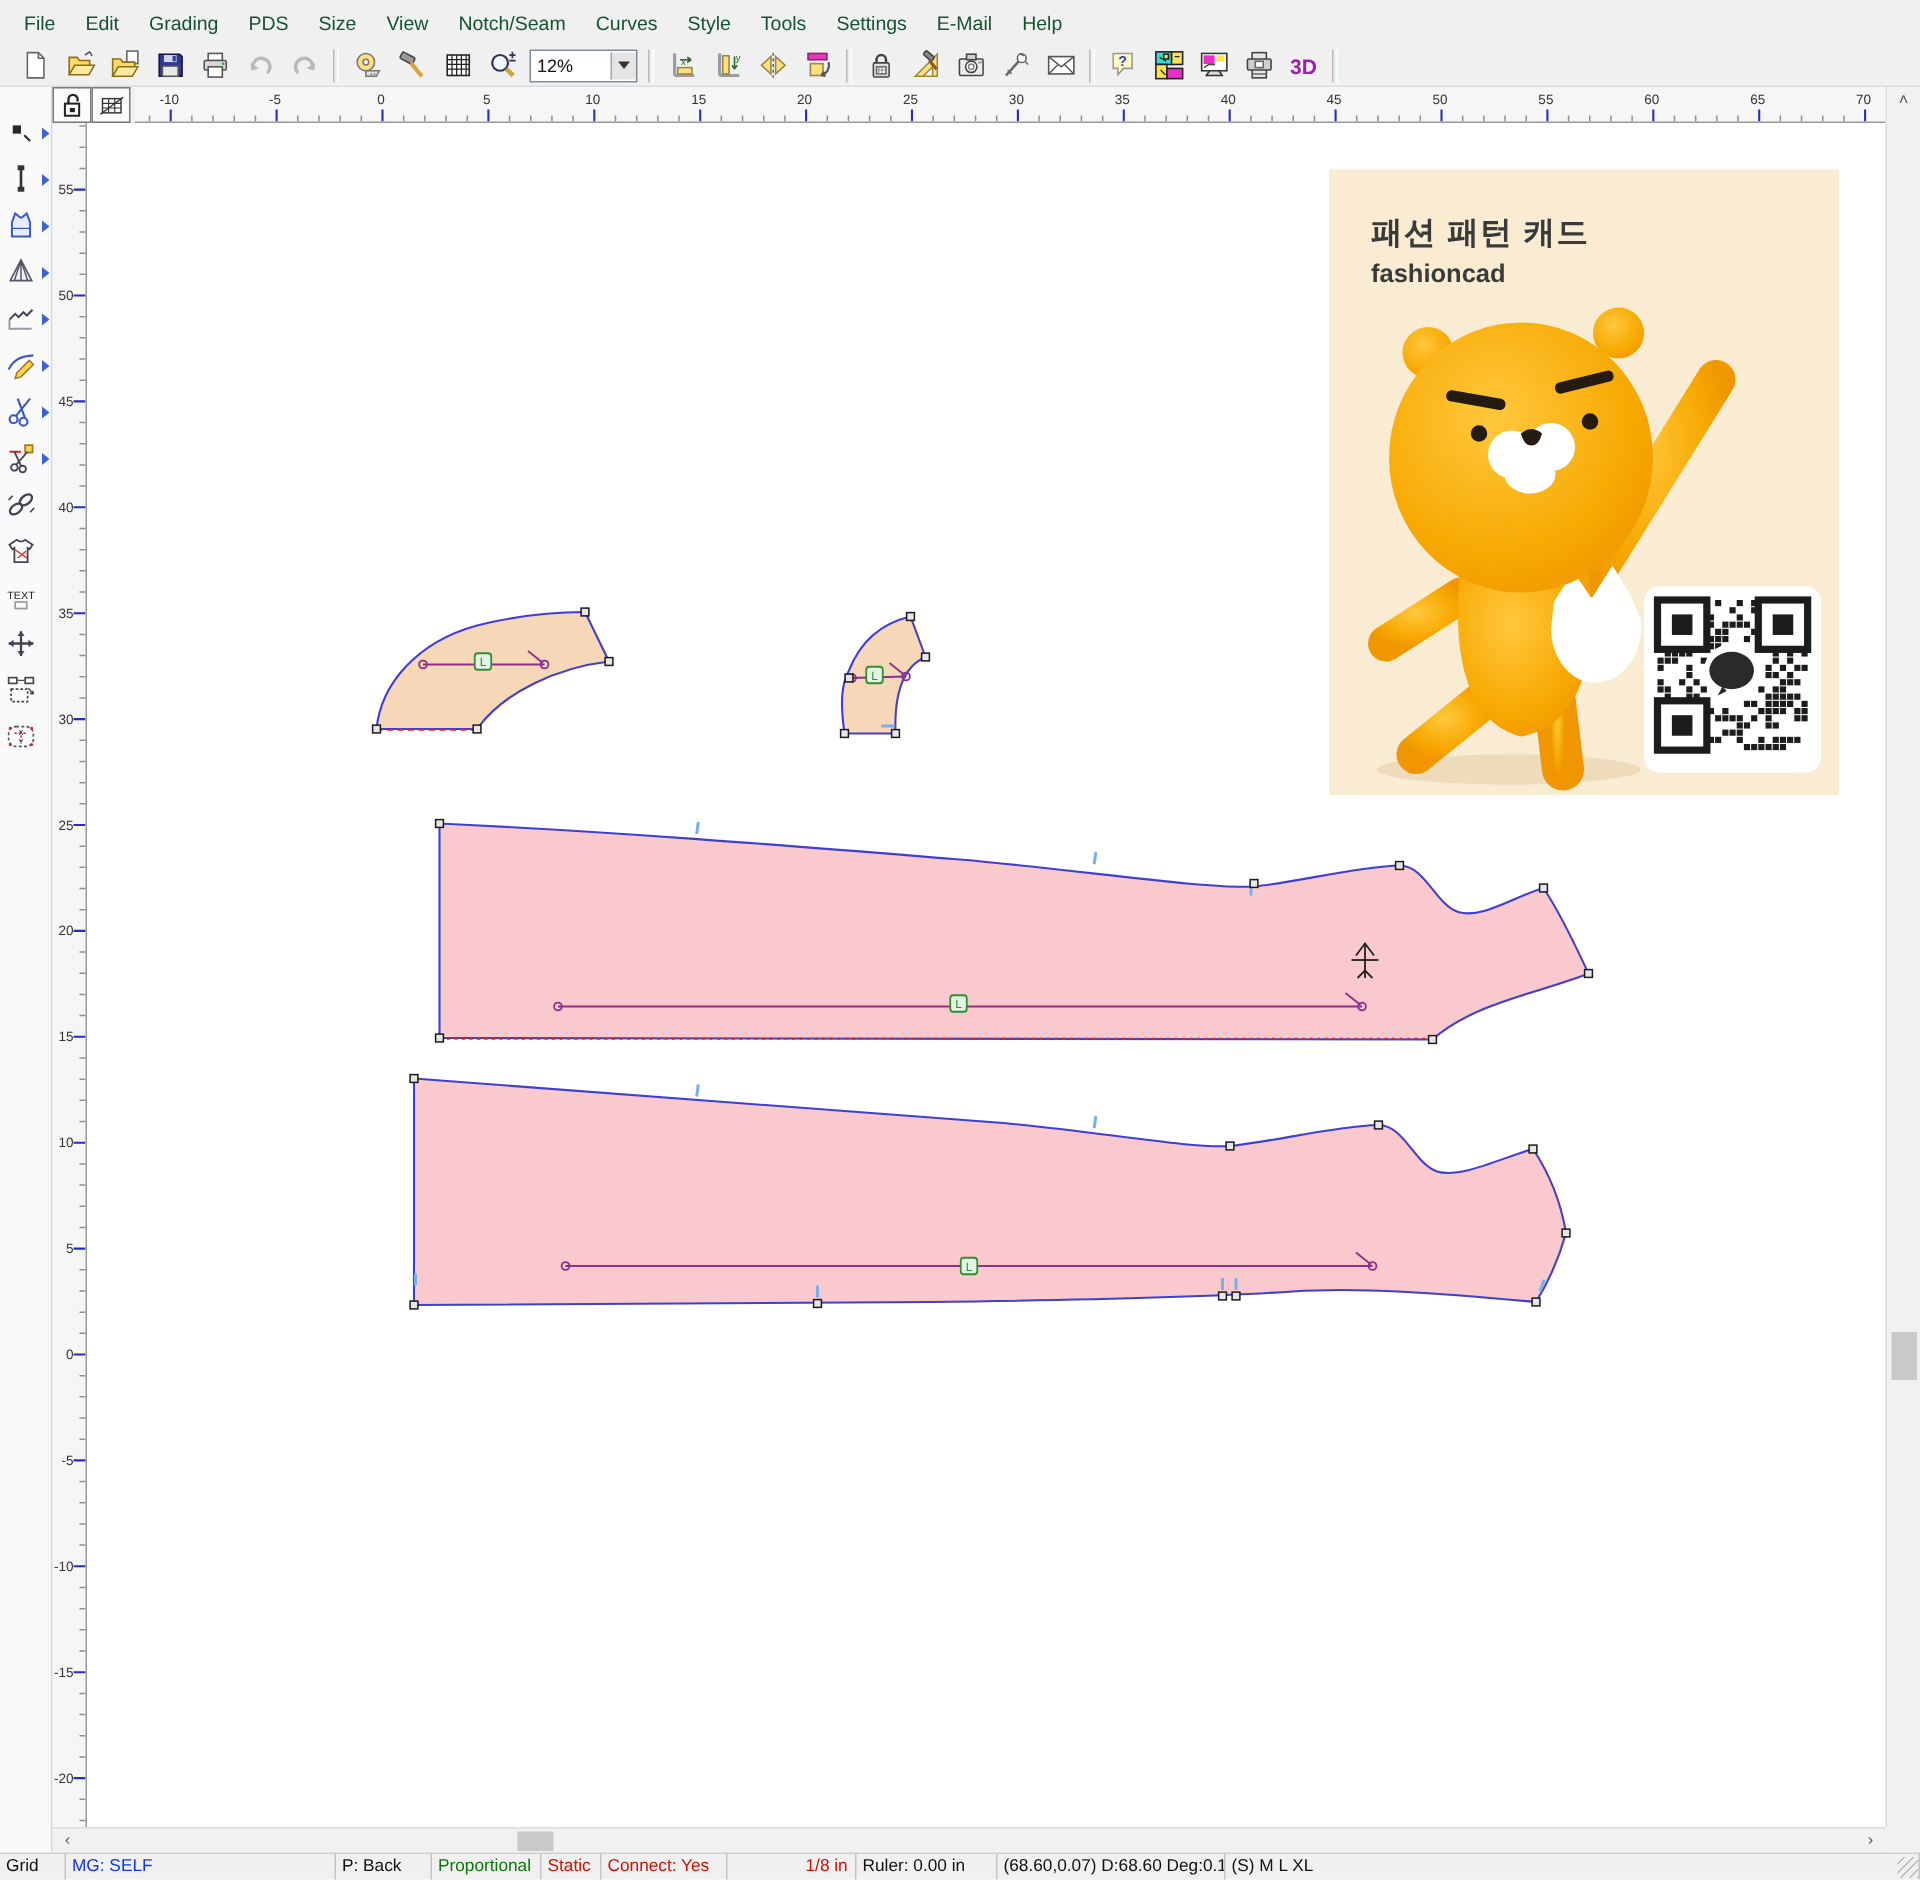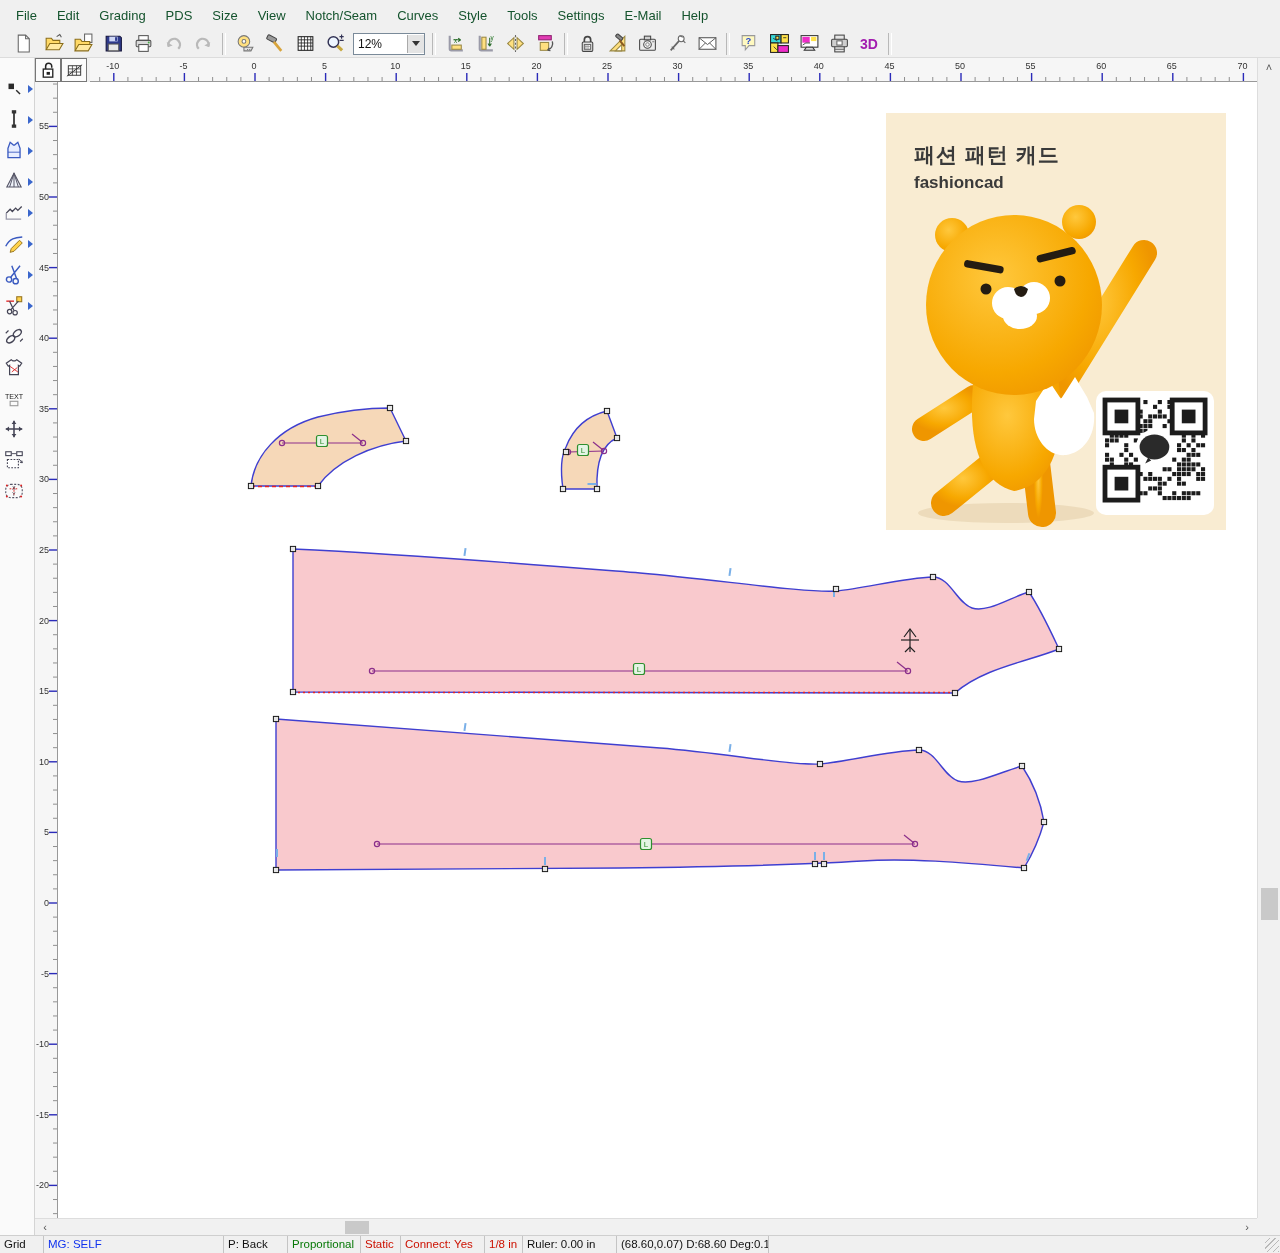--- a/index.html
+++ b/index.html
@@ -999,17 +999,18 @@
 </div>
 <div id="sbcorner" class="abs"></div>
 
 <div id="statusbar" class="abs">
     <div class="st-panel" style="width: 44px; color: rgb(17, 17, 17);">Grid</div>
     <div class="st-panel" style="width: 180px; color: rgb(17, 51, 238);">MG: SELF</div>
     <div class="st-panel" style="width: 64px; color: rgb(17, 17, 17);">P: Back</div>
     <div class="st-panel" style="width: 73px; color: rgb(6, 120, 6);">Proportional</div>
     <div class="st-panel" style="width: 40px; color: rgb(204, 17, 0);">Static</div>
     <div class="st-panel" style="width: 84px; color: rgb(204, 17, 0);">Connect: Yes</div>
-    <div class="st-panel" style="width: 38px; color: rgb(204, 17, 0);">1/8 in</div>
+    <div class="st-panel" style="width: 38px; color: rgb(204, 17, 0); margin-left: 48px;">1/8 in</div>
     <div class="st-panel" style="width: 94px; color: rgb(17, 17, 17);">Ruler:   0.00 in</div>
     <div class="st-panel" style="width: 152px; color: rgb(17, 17, 17);">(68.60,0.07)  D:68.60  Deg:0.1</div>
+    <div class="st-panel st-flex" style="color: rgb(17, 17, 17);">(S) M L XL</div>
   </div>
 <div id="grip"></div>
 
 </body></html>

